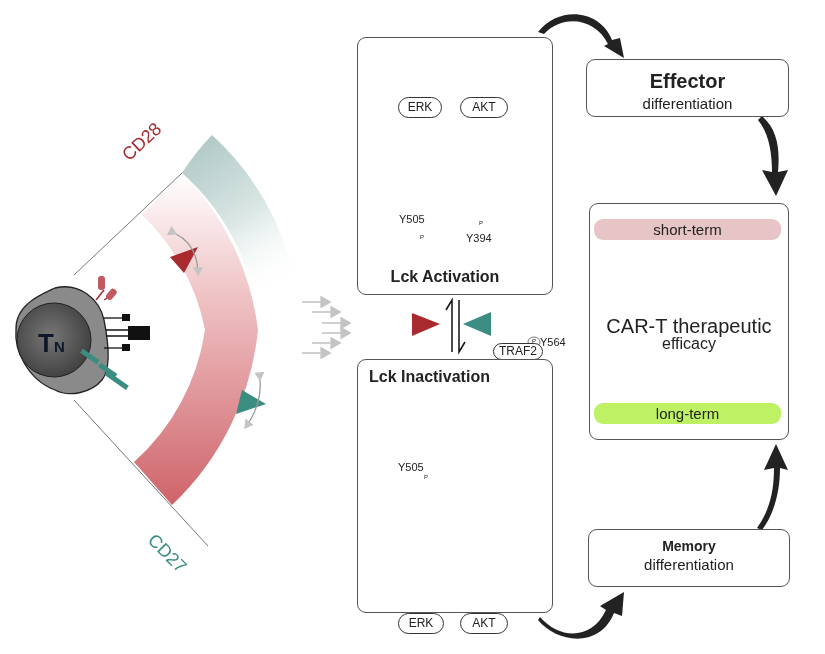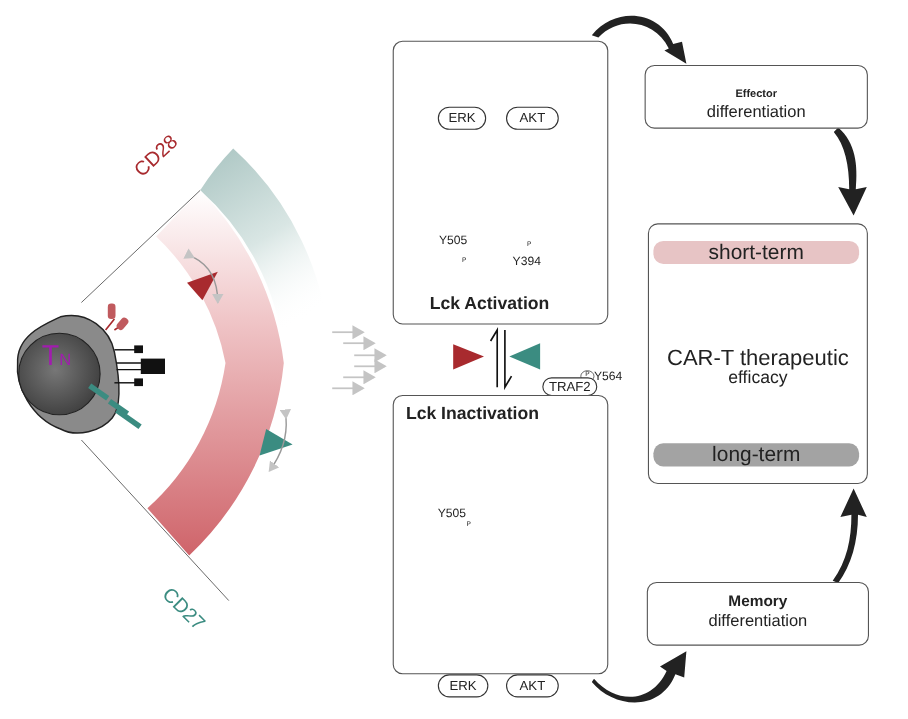--- a/index.html
+++ b/index.html
@@ -2,21 +2,21 @@
 <html><head>
 <meta charset="utf-8">
 <style>
   html,body{margin:0;padding:0;background:#ffffff;}
   body{width:825px;height:654px;position:relative;overflow:hidden;font-family:"Liberation Sans",sans-serif;color:#222;}
   #canvas{position:absolute;left:0;top:0;width:825px;height:654px;}
   .lbl{position:absolute;white-space:nowrap;}
   .box{position:absolute;border:1.3px solid #555;border-radius:9px;background:#fff;box-sizing:border-box;}
   .pill{position:absolute;border:1.2px solid #333;border-radius:12px;background:#fff;font-size:12px;text-align:center;box-sizing:border-box;line-height:19px;height:21px;margin-top:36px;}
   .bold{font-weight:bold;}
-  .cart-pill{position:absolute;border-radius:9px;font-size:19px;text-align:center;line-height:21px;height:21px;color:#222;}
+  .cart-pill{position:absolute;border-radius:9px;font-size:15px;text-align:center;line-height:21px;height:21px;color:#222;}
 </style>
 </head>
 <body>
 
 <svg id="canvas" viewBox="0 0 825 654" xmlns="http://www.w3.org/2000/svg">
   <defs>
     <linearGradient id="gRed" x1="0" y1="0" x2="0" y2="1">
       <stop offset="0" stop-color="#ffffff"></stop>
       <stop offset="0.35" stop-color="#f0c6c8"></stop>
       <stop offset="1" stop-color="#cf646a"></stop>
@@ -133,21 +133,21 @@
 
   <g opacity="0.12">
     <circle cx="690" cy="335" r="45" fill="#777"></circle>
     <rect x="644" y="264" width="8" height="30" rx="4" fill="#555" transform="rotate(-25 648 279)"></rect>
     <rect x="656" y="262" width="8" height="30" rx="4" fill="#555" transform="rotate(-25 660 277)"></rect>
   </g>
 </svg>
 
 <div class="lbl" style="left:118px;top:150px;font-size:18px;color:#a82a2e;transform:rotate(-43deg);transform-origin:left top;">CD28</div>
 <div class="lbl" style="left:158px;top:530px;font-size:18px;color:#3b8c81;transform:rotate(45deg);transform-origin:left top;">CD27</div>
-<div class="lbl" style="left:38px;top:308px;font-size:26px;color:#a21caf;">
+<div class="lbl" style="left:38px;top:328px;font-size:26px;color:#0f172a;font-weight:bold;">
   <span>T</span><span style="font-size:15px;">N</span>
 </div>
 
 <div class="box" style="left:357px;top:37px;width:196px;height:258px;"></div>
 <div class="pill" style="left:398px;top:61px;width:44px;">ERK</div>
 <div class="pill" style="left:460px;top:61px;width:48px;">AKT</div>
 <div class="lbl" style="left:399px;top:213px;font-size:11px;">Y505</div>
 <div class="lbl" style="left:466px;top:232px;font-size:11px;">Y394</div>
 <div class="lbl" style="left:420px;top:234px;font-size:6px;">P</div>
 <div class="lbl" style="left:479px;top:220px;font-size:6px;">P</div>
@@ -159,26 +159,26 @@
 <div class="lbl" style="left:540px;top:336px;font-size:11px;">Y564</div>
 
 <div class="box" style="left:357px;top:359px;width:196px;height:254px;"></div>
 <div class="lbl bold" style="left:369px;top:368px;width:172px;text-align:left;font-size:16px;">Lck Inactivation</div>
 <div class="lbl" style="left:398px;top:461px;font-size:11px;">Y505</div>
 <div class="lbl" style="left:424px;top:474px;font-size:6px;">P</div>
 <div class="pill" style="left:398px;top:577px;width:46px;">ERK</div>
 <div class="pill" style="left:460px;top:577px;width:48px;">AKT</div>
 
 <div class="box" style="left:586px;top:59px;width:203px;height:58px;text-align:center;">
-  <div class="bold" style="font-size:10px;margin-top:20px;">Effector</div>
+  <div class="bold" style="font-size:20px;margin-top:10px;">Effector</div>
   <div style="font-size:15px;margin-top:2px;">differentiation</div>
 </div>
 
 <div class="box" style="left:589px;top:203px;width:200px;height:237px;"></div>
 <div class="cart-pill" style="left:594px;top:219px;width:187px;background:#e7c4c5;">short-term</div>
 <div class="lbl" style="left:589px;top:315px;width:200px;text-align:center;font-size:20px;">CAR-T therapeutic</div>
 <div class="lbl" style="left:589px;top:335px;width:200px;text-align:center;font-size:16px;">efficacy</div>
-<div class="cart-pill" style="left:594px;top:403px;width:187px;background:#a3a3a3;">long-term</div>
+<div class="cart-pill" style="left:594px;top:403px;width:187px;background:#bef264;">long-term</div>
 
 <div class="box" style="left:588px;top:529px;width:202px;height:58px;text-align:center;">
   <div class="bold" style="font-size:14px;margin-top:8px;">Memory</div>
   <div style="font-size:15px;margin-top:2px;">differentiation</div>
 </div>
 
 </body></html>

